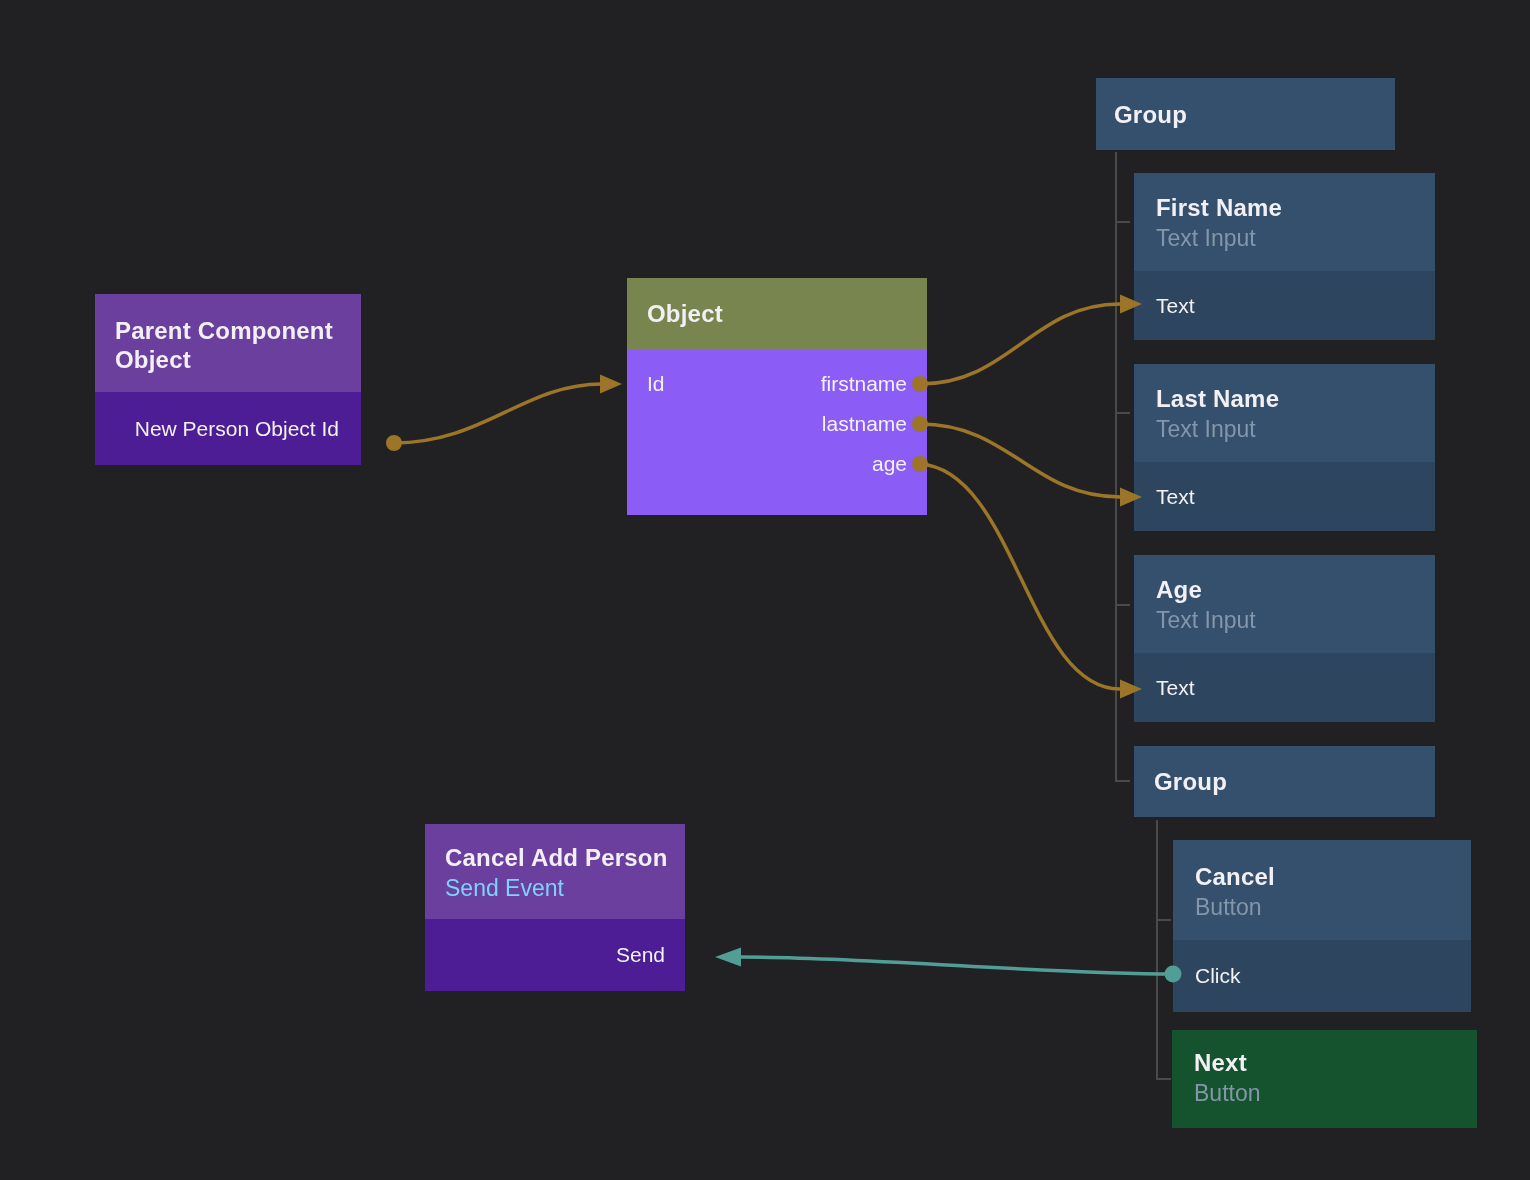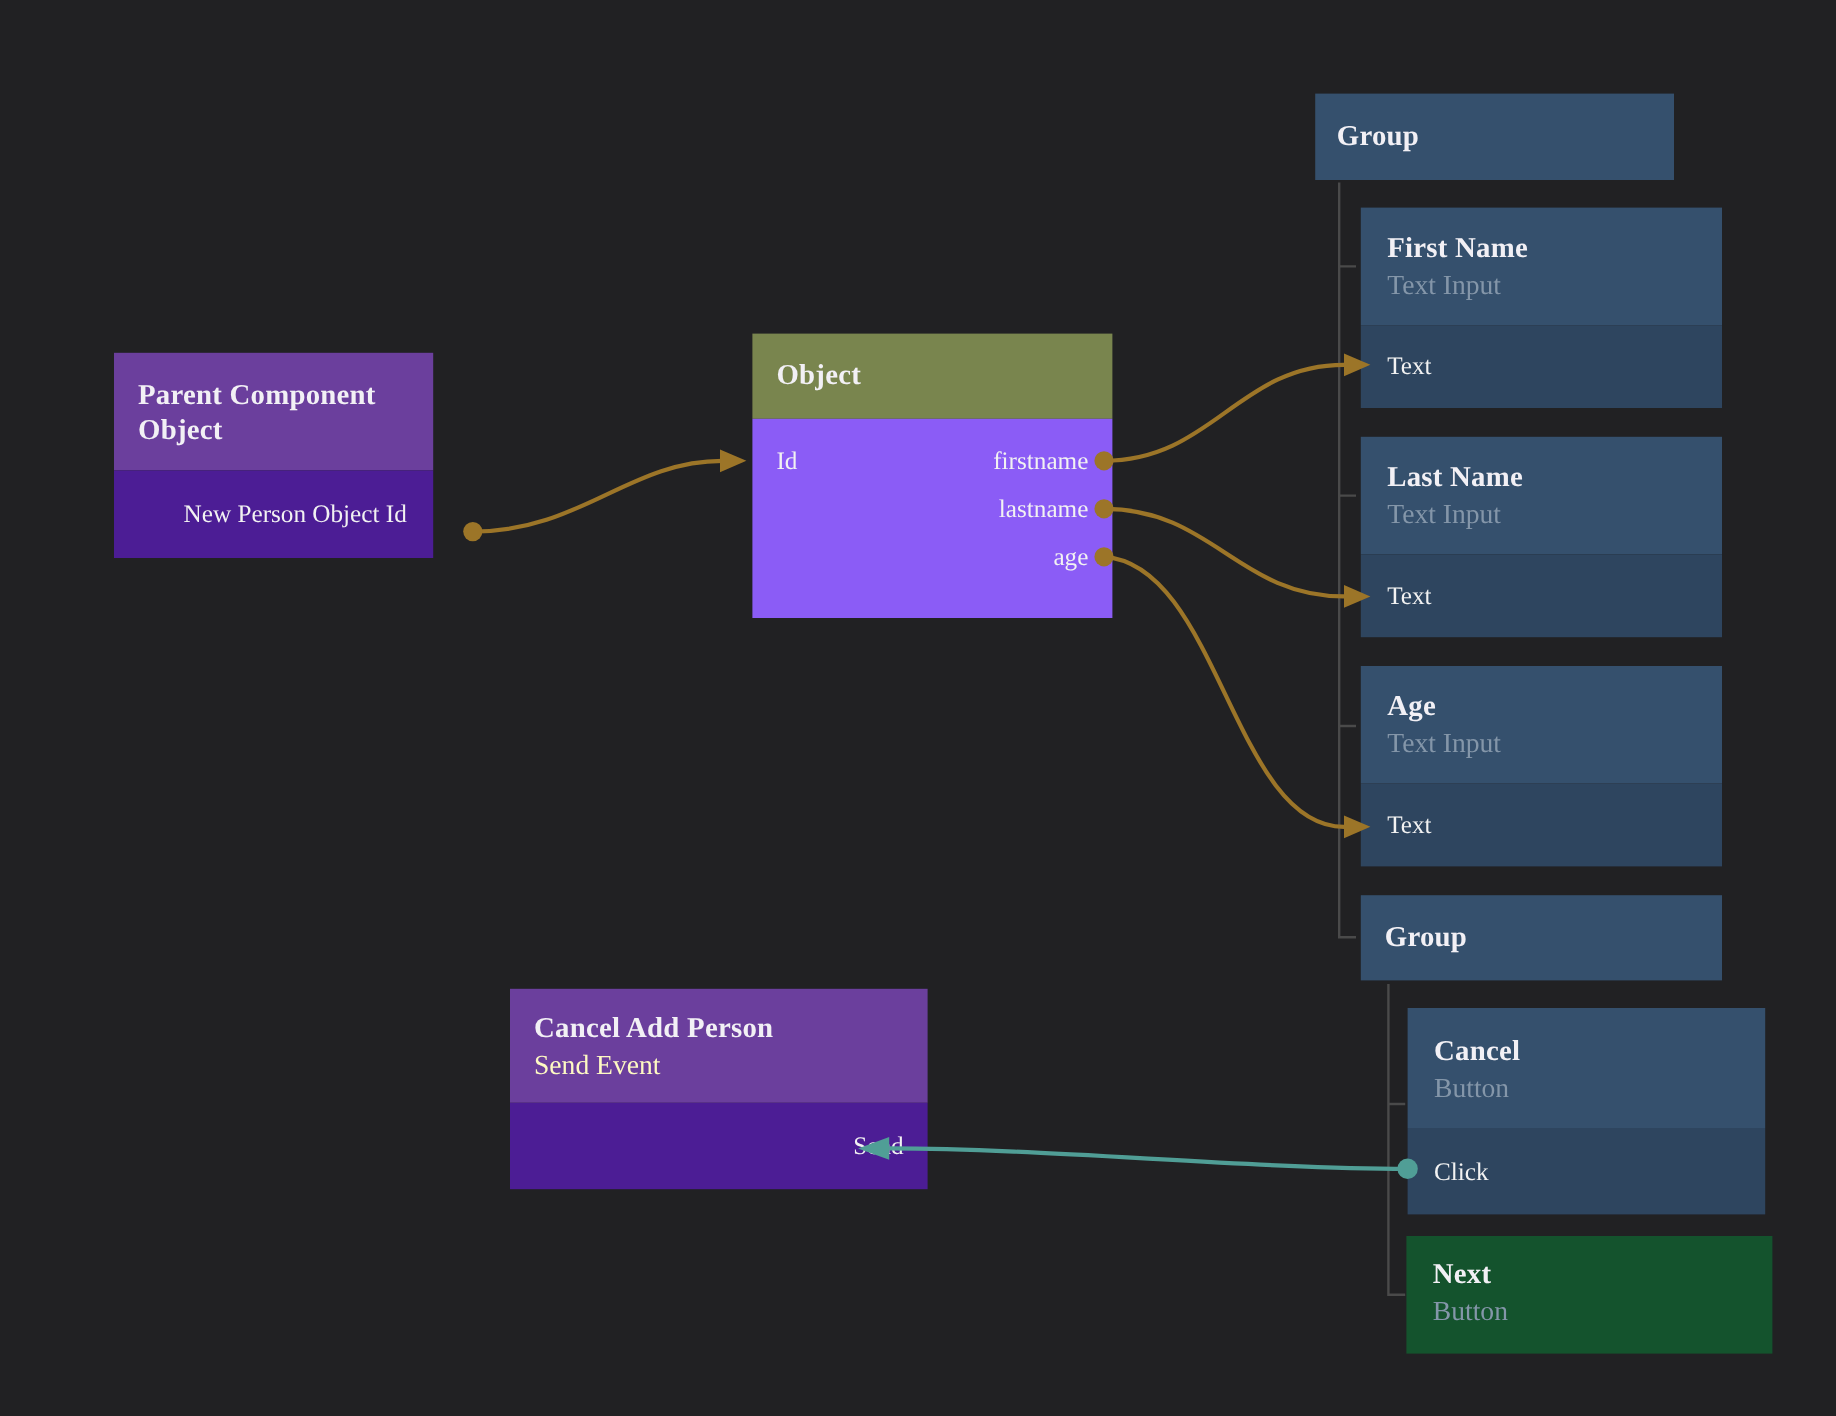--- a/index.html
+++ b/index.html
@@ -1,30 +1,30 @@
 <!DOCTYPE html>
 <html><head>
 <meta charset="utf-8">
 <style>
   html,body{margin:0;padding:0;}
   body{
     width:1530px;height:1180px;position:relative;overflow:hidden;
     background:#212123;
     font-family:"Liberation Sans","DejaVu Sans",sans-serif;
   }
-  .node{position:absolute;box-sizing:border-box;font-family:Liberation Serif, serif;}
+  .node{position:absolute;box-sizing:border-box;}
   .hd{box-sizing:border-box;}
   .title{font-size:24px;font-weight:600;color:#f2f0f5;line-height:29px;letter-spacing:.2px;}
   .subtitle{font-size:23px;font-weight:400;margin-top:2px;line-height:28px;}
   .portlabel{font-size:21px;color:#f2f2f2;}
 
   
   .p-hd{background:#6b3f9d;}
   .p-bd{background:#4c1d95;}
-  .p-sub{color:#fef9c3;}
+  .p-sub{color:#7dd3fc;}
 
   
   .g-hd{background:#79854e;}
   .g-bd{background:#8b5cf6;}
 
   
   .b-hd{background:#35506d;}
   .b-bd{background:#2e455f;}
   .b-sub{color:#8496a9;}
 
@@ -46,21 +46,21 @@
   #n-first{left:1134px;top:173px;width:301px;}
   #n-last{left:1134px;top:364px;width:301px;}
   #n-age{left:1134px;top:555px;width:301px;}
 
   #n-cancel{left:1173px;top:840px;width:298px;}
   #n-cancel .hd{height:100px;padding:22px 0 0 22px;}
   #n-cancel .bd{height:72px;display:flex;align-items:center;padding-left:22px;}
 
   #n-next{left:1172px;top:1030px;width:305px;height:98px;background:#14532d;padding:18px 0 0 22px;box-sizing:border-box;}
 
-  #n-cap{left:425px;top:824px;width:348px;}
+  #n-cap{left:425px;top:824px;width:260px;}
   #n-cap .hd{height:95px;padding:19px 0 0 20px;}
   #n-cap .bd{height:72px;display:flex;align-items:center;justify-content:flex-end;padding-right:20px;}
 
   #wires{position:absolute;left:0;top:0;z-index:5;pointer-events:none;}
 </style>
 </head>
 <body>
 
 <div class="node" id="n-parent">
   <div class="hd p-hd">

